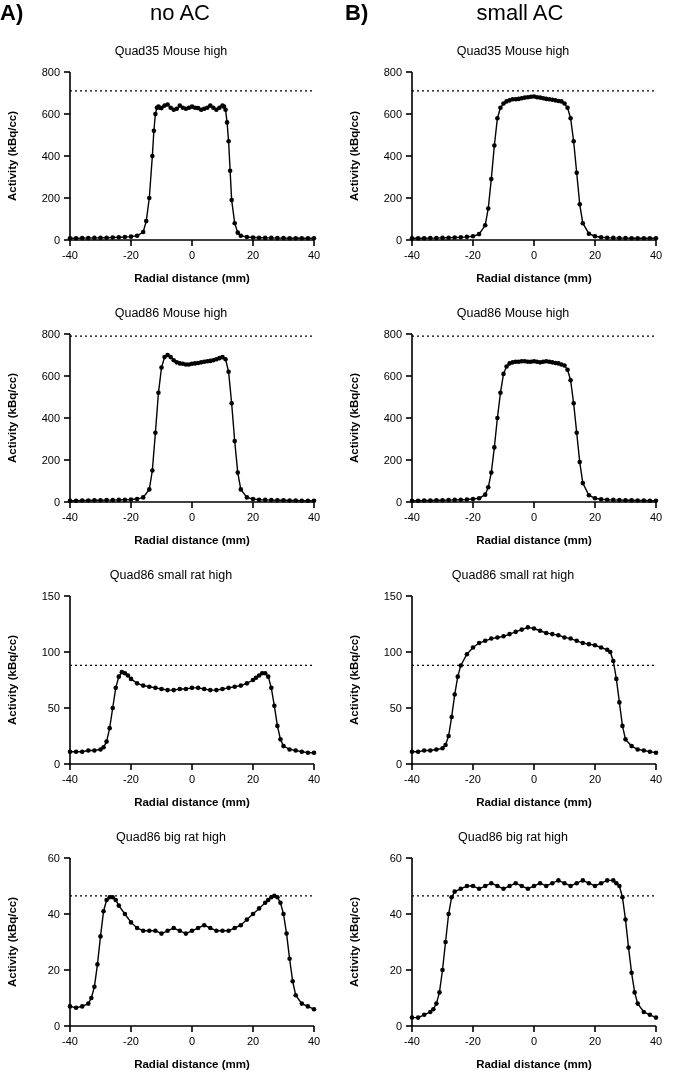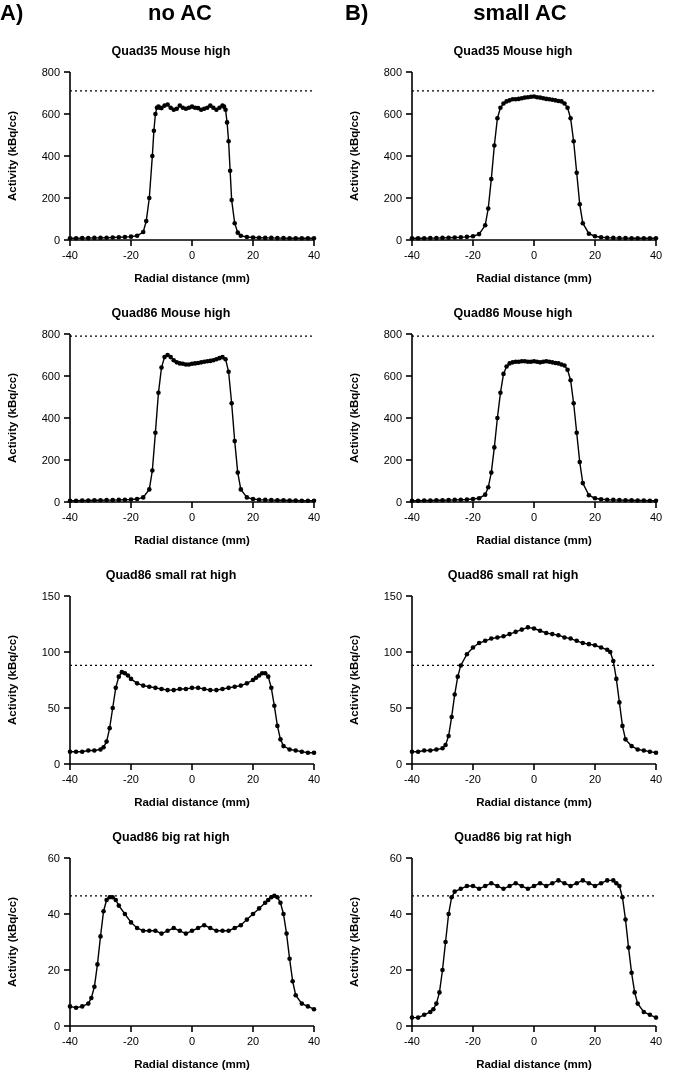--- a/index.html
+++ b/index.html
@@ -11,35 +11,35 @@
     position:relative;
     overflow:hidden;
   }
   .panel-labels{position:relative;height:34px;}
   .panel-letter{
     position:absolute;top:0;font-size:22px;font-weight:bold;
   }
   .panel-letter.a{left:0px;}
   .panel-letter.b{left:345px;}
   .panel-title{
-    position:absolute;top:0;font-size:22px;font-weight:bold;text-align:center;
+    position:absolute;top:0;font-size:22px;font-weight:normal;text-align:center;
   }
   .panel-title.a{left:80px;width:200px;}
   .panel-title.b{left:420px;width:200px;}
 
   .grid{
     position:relative;
     display:grid;
     grid-template-columns:342px 342px;
     grid-auto-rows:262px;
   }
   .cell{position:relative;}
   .chart-title{
     position:absolute;top:10px;left:0;width:100%;
-    text-align:center;font-size:12.5px;font-weight:bold;
+    text-align:center;font-size:12.5px;font-weight:normal;
   }
   .plot-wrap{position:absolute;left:0;top:26px;width:342px;height:236px;}
   svg{display:block;}
   .axis-line{stroke:#000;stroke-width:1.6;fill:none;}
   .tick{stroke:#000;stroke-width:1.6;}
   .ticklbl{font-size:11px;font-family:"Liberation Sans",sans-serif;fill:#000;}
   .axlbl{font-size:11.5px;font-weight:bold;font-family:"Liberation Sans",sans-serif;fill:#000;}
   .dotted{stroke:#000;stroke-width:1.3;stroke-dasharray:2 3;fill:none;}
   .dataline{stroke:#000;stroke-width:1.4;fill:none;}
   .dot{fill:#000;}

